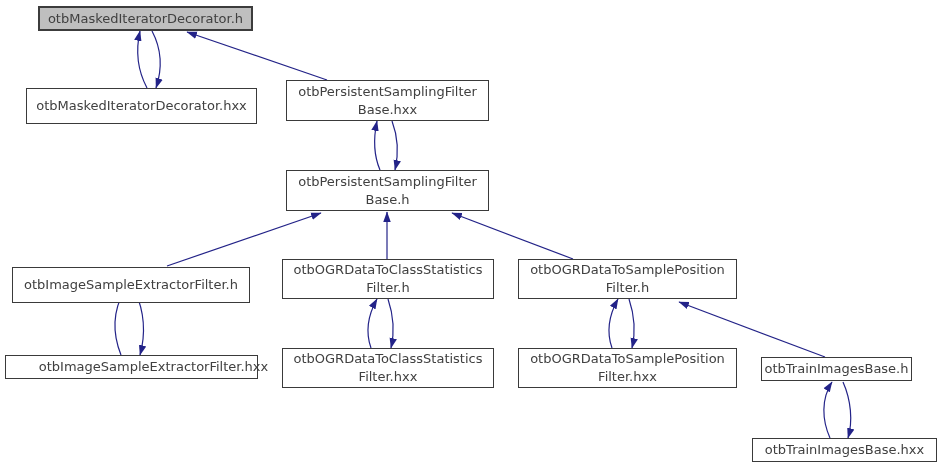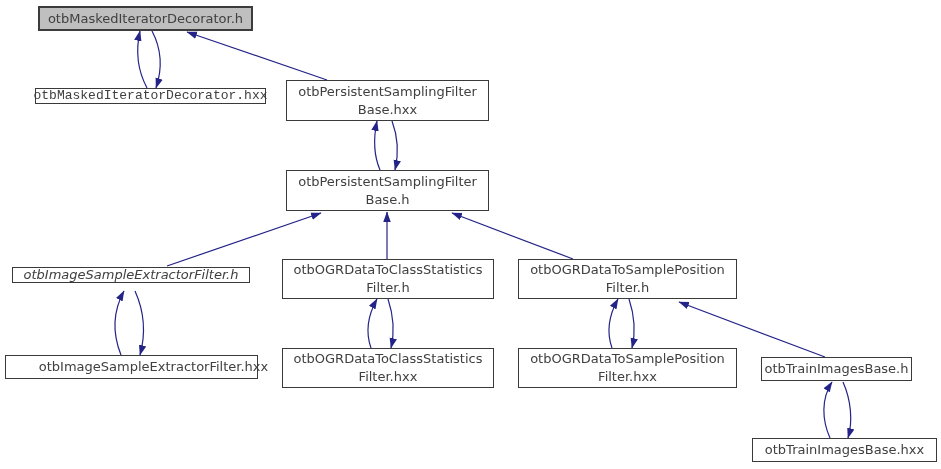--- a/index.html
+++ b/index.html
@@ -32,24 +32,24 @@
     justify-content: center;
     white-space: nowrap;
     cursor: pointer;
   }
   .node.current {
     background: #bfbfbf;
     border: 2px solid #3c3c3c;
   }
   
   .n0  { left: 38px;  top: 6px;   width: 215px; height: 25px; }
-  .n1  { left: 35px;  top: 88px;  width: 231px; height: 16px; font-family: Liberation Mono, monospace; }
+  .n1  { left: 26px;  top: 88px;  width: 231px; height: 36px; }
   .n2  { left: 286px; top: 80px;  width: 203px; height: 41px; }
   .n3  { left: 286px; top: 170px; width: 203px; height: 41px; }
-  .n4  { left: 12px;  top: 267px; width: 238px; height: 16px; font-style: italic; }
+  .n4  { left: 12px;  top: 267px; width: 238px; height: 36px; }
   .n5  { left: 282px; top: 259px; width: 212px; height: 40px; }
   .n6  { left: 518px; top: 259px; width: 219px; height: 40px; }
   .n7  { left: 5px;   top: 355px; width: 253px; height: 24px; padding-left: 44px; }
   .n8  { left: 282px; top: 348px; width: 212px; height: 40px; }
   .n9  { left: 518px; top: 348px; width: 219px; height: 40px; }
   .n10 { left: 761px; top: 357px; width: 151px; height: 24px; }
   .n11 { left: 752px; top: 438px; width: 185px; height: 24px; }
   .edge-line {
     stroke: #232388;
     stroke-width: 1.2;

